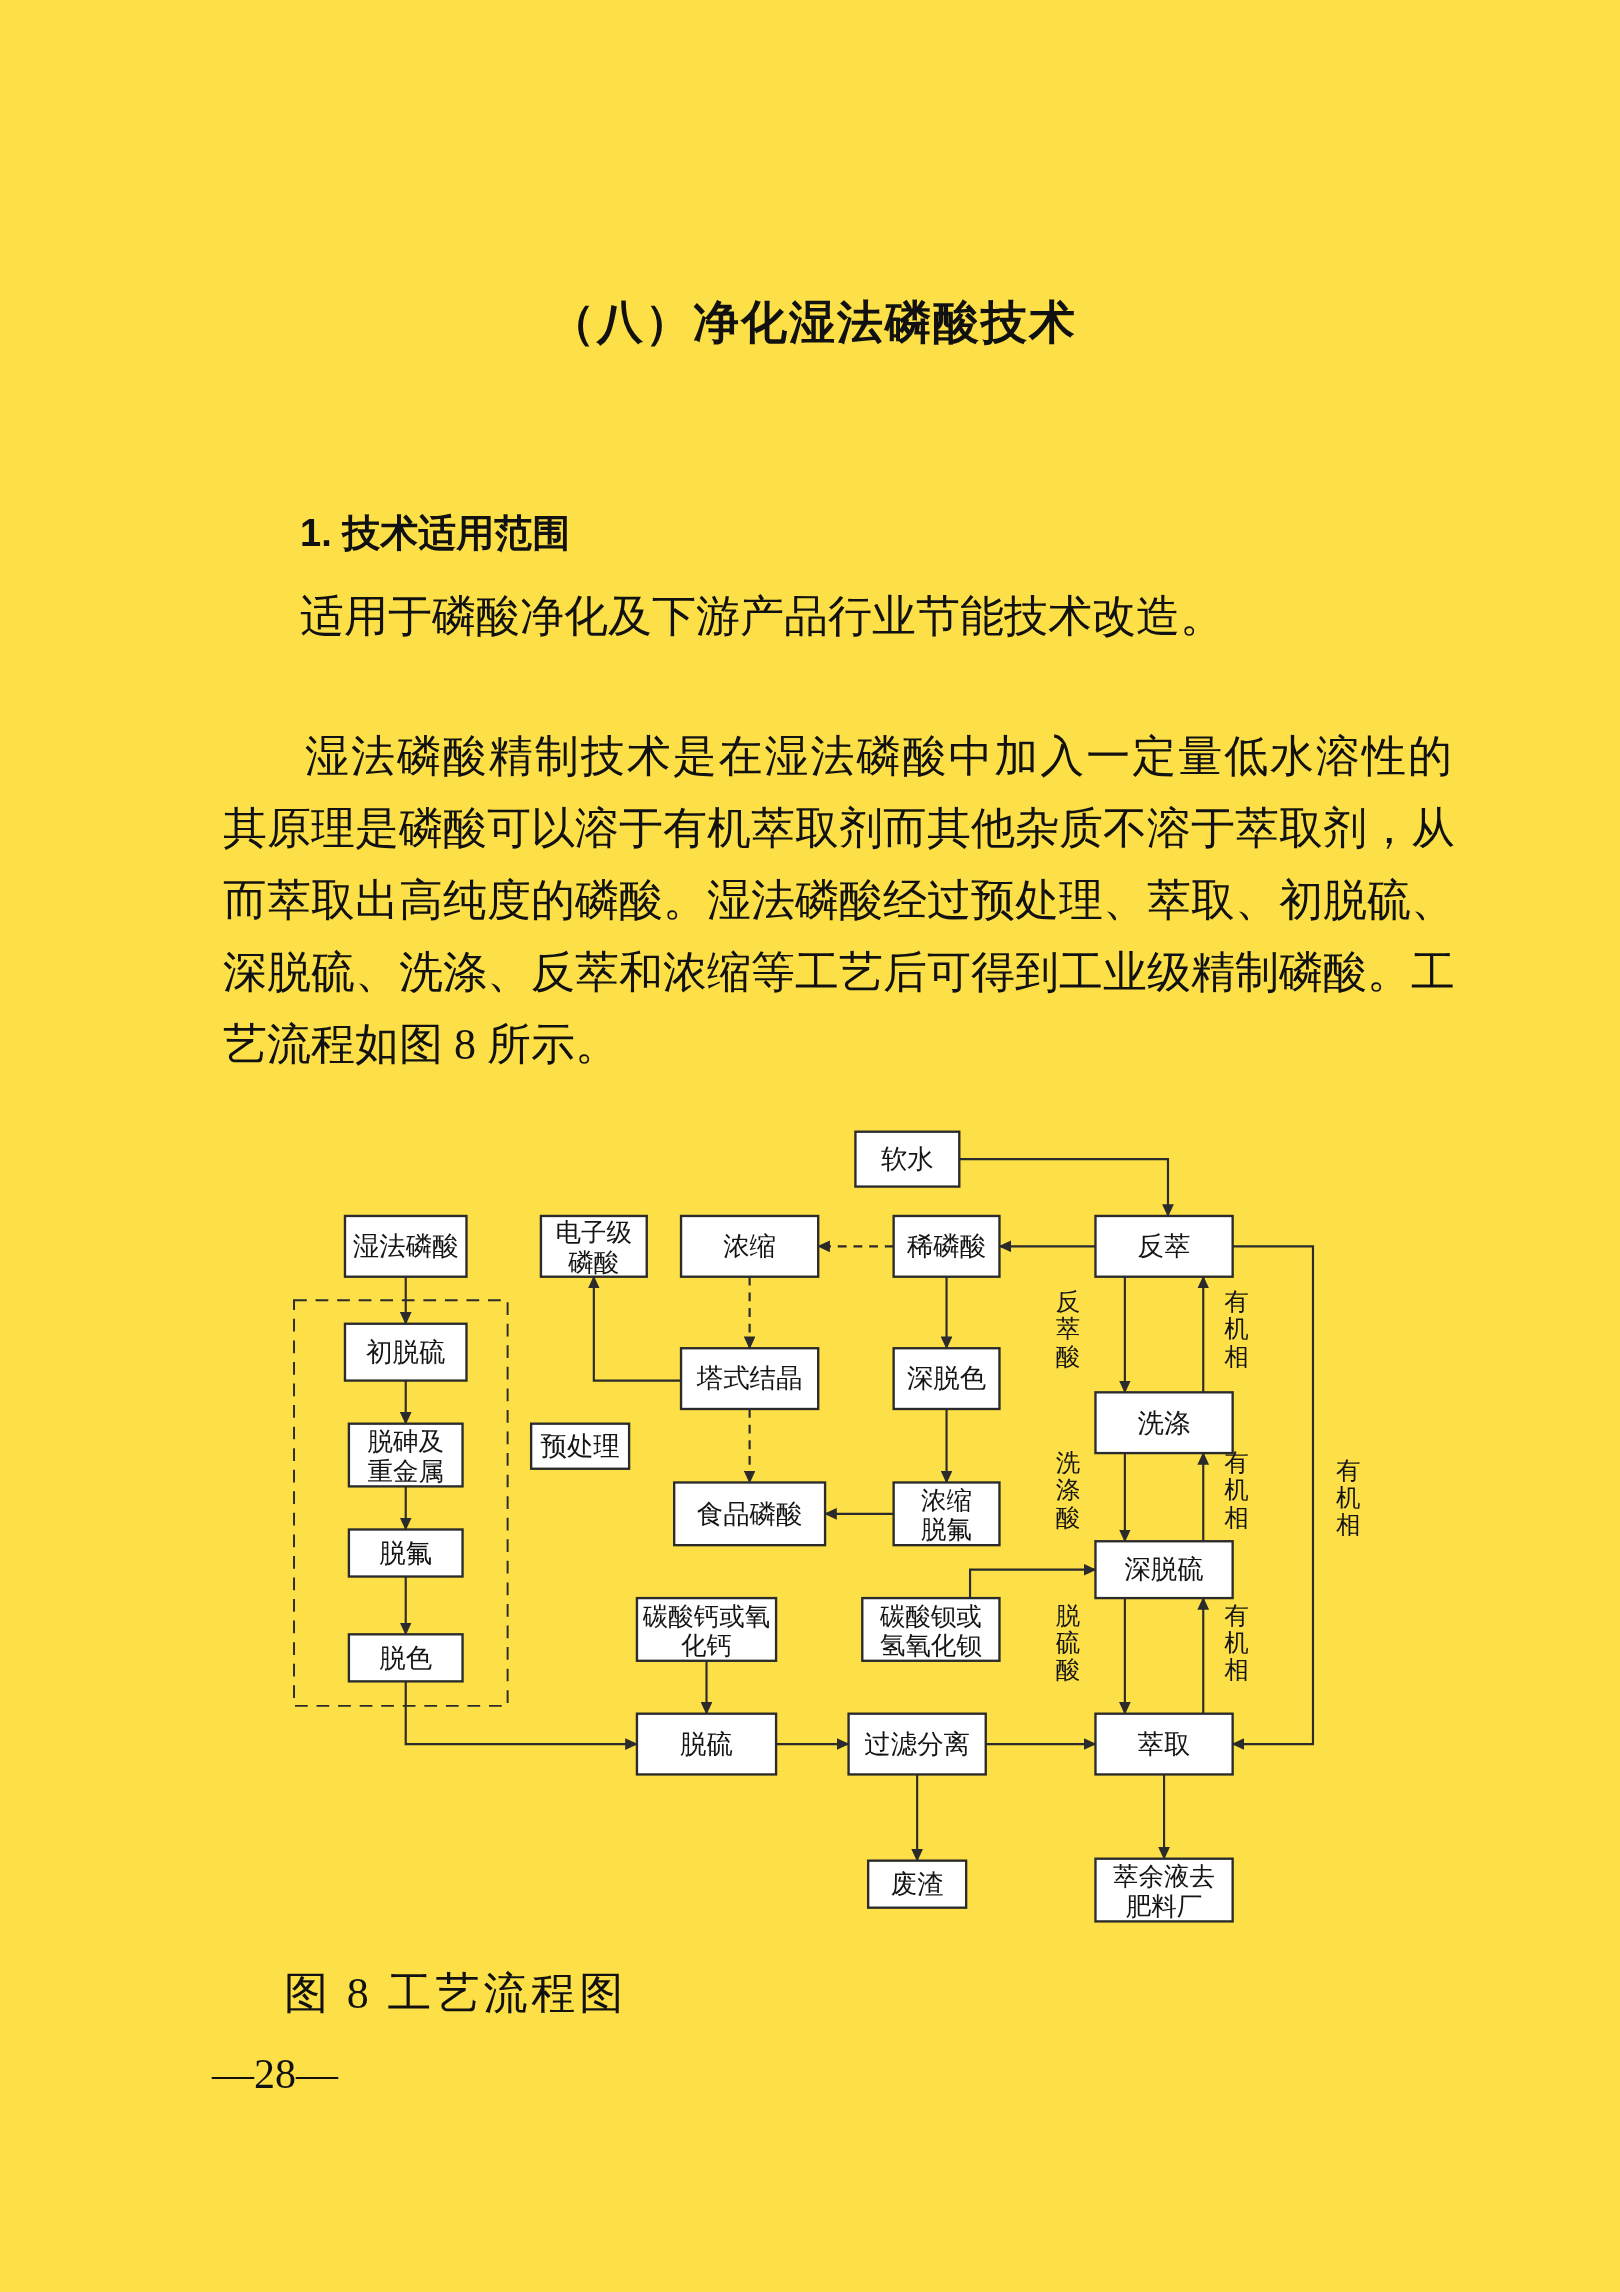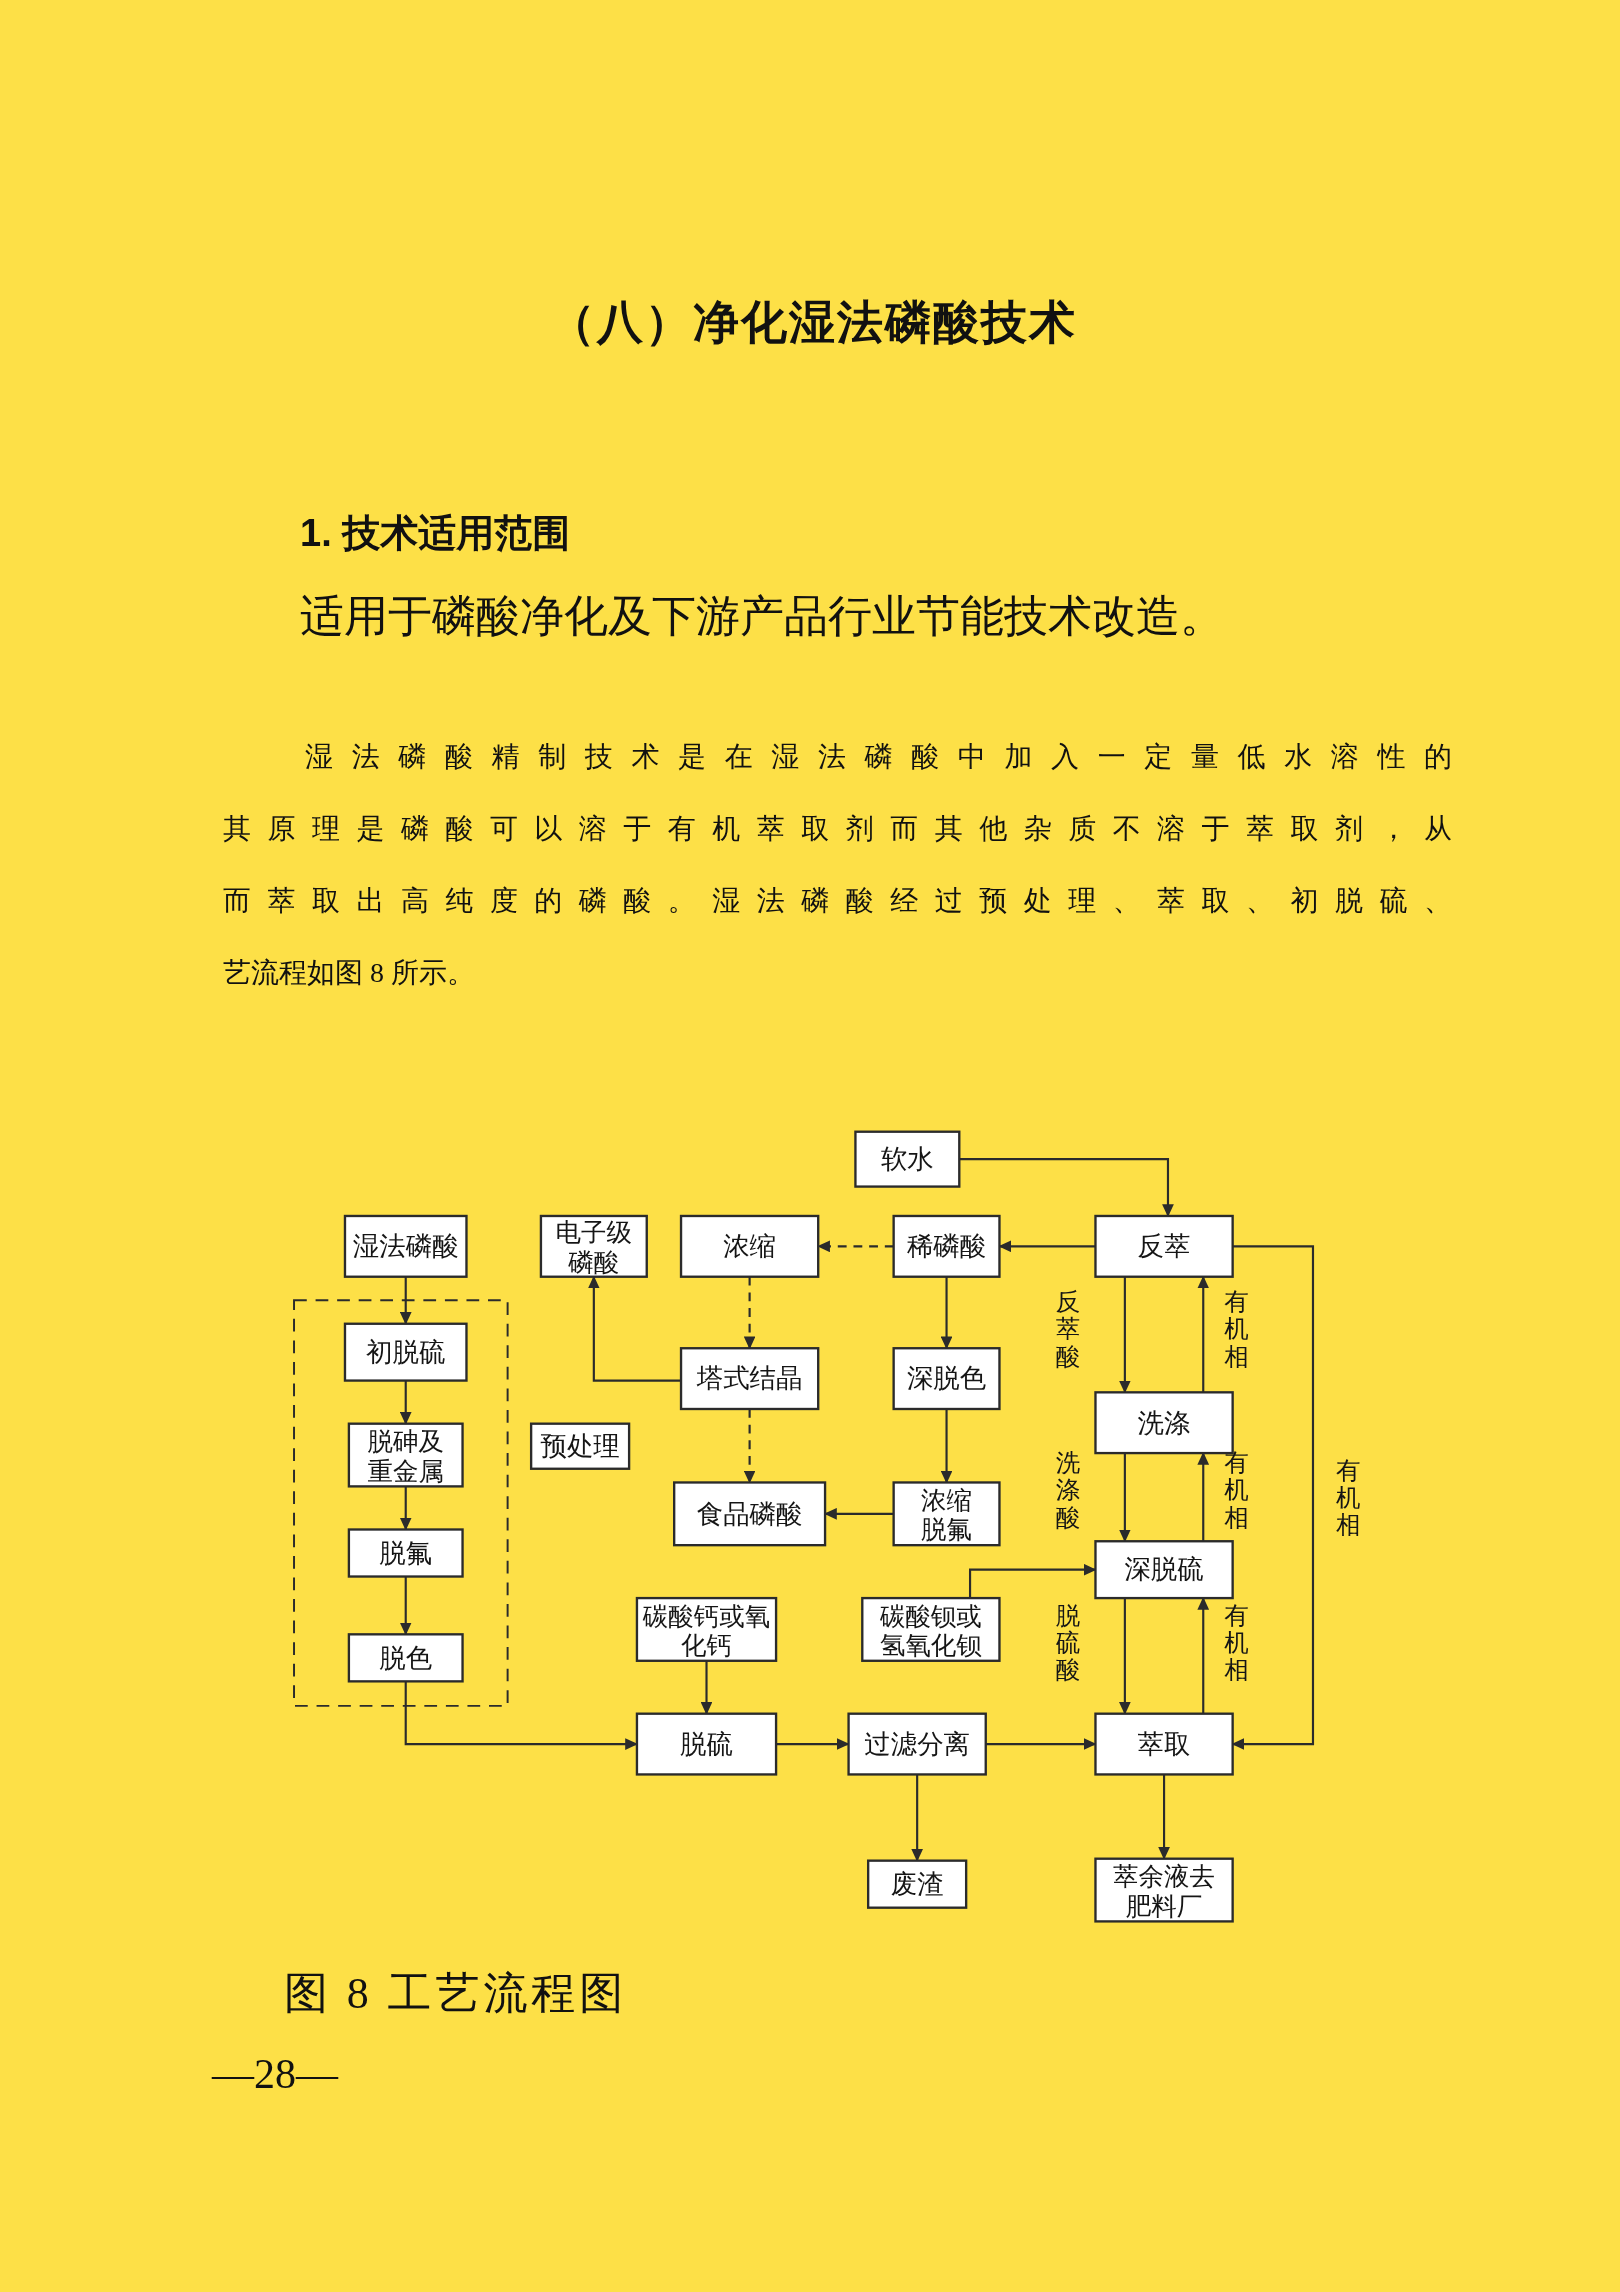--- a/index.html
+++ b/index.html
@@ -25,21 +25,21 @@
     font-family:"Liberation Sans", sans-serif;
   }
   #h1{top:508px;}
   #h2{top:667px;}
   .intro-line{
     position:absolute;left:300px;top:587px;
     font-size:44px;
   }
   .para{
     position:absolute;left:223px;top:721px;width:1229px;
-    font-size:28px;
+    font-size:44px;
   }
   .para-line{
     height:72px;line-height:72px;
     text-align:justify;text-align-last:justify;
     white-space:nowrap;
   }
   .para-line.first{padding-left:82px;}
   .para-line.last{text-align-last:left;}
   .flow-wrap{position:absolute;left:284px;top:1118px;}
   .fig-caption{
@@ -65,20 +65,21 @@
 
   <div id="h1" class="sec-heading">1. 技术适用范围</div>
 
   <div class="intro-line">适用于磷酸净化及下游产品行业节能技术改造。</div>
 
 
   <div class="para" id="para">
       <div class="para-line first">湿法磷酸精制技术是在湿法磷酸中加入一定量低水溶性的</div>
       <div class="para-line">其原理是磷酸可以溶于有机萃取剂而其他杂质不溶于萃取剂，从</div>
       <div class="para-line">而萃取出高纯度的磷酸。湿法磷酸经过预处理、萃取、初脱硫、</div>
+      <div class="para-line">深脱硫、洗涤、反萃和浓缩等工艺后可得到工业级精制磷酸。工</div>
       <div class="para-line last">艺流程如图 8 所示。</div>
     </div>
 
   <div class="flow-wrap">
     <svg id="flow" width="1088" height="823" viewBox="0 0 1110 840">
       <defs>
         <marker id="arrow" markerUnits="userSpaceOnUse" markerWidth="14" markerHeight="12" refX="12" refY="6" orient="auto">
           <path d="M0,0 L13,6 L0,12 Z" fill="#2b2b2b"></path>
         </marker>
       </defs>

